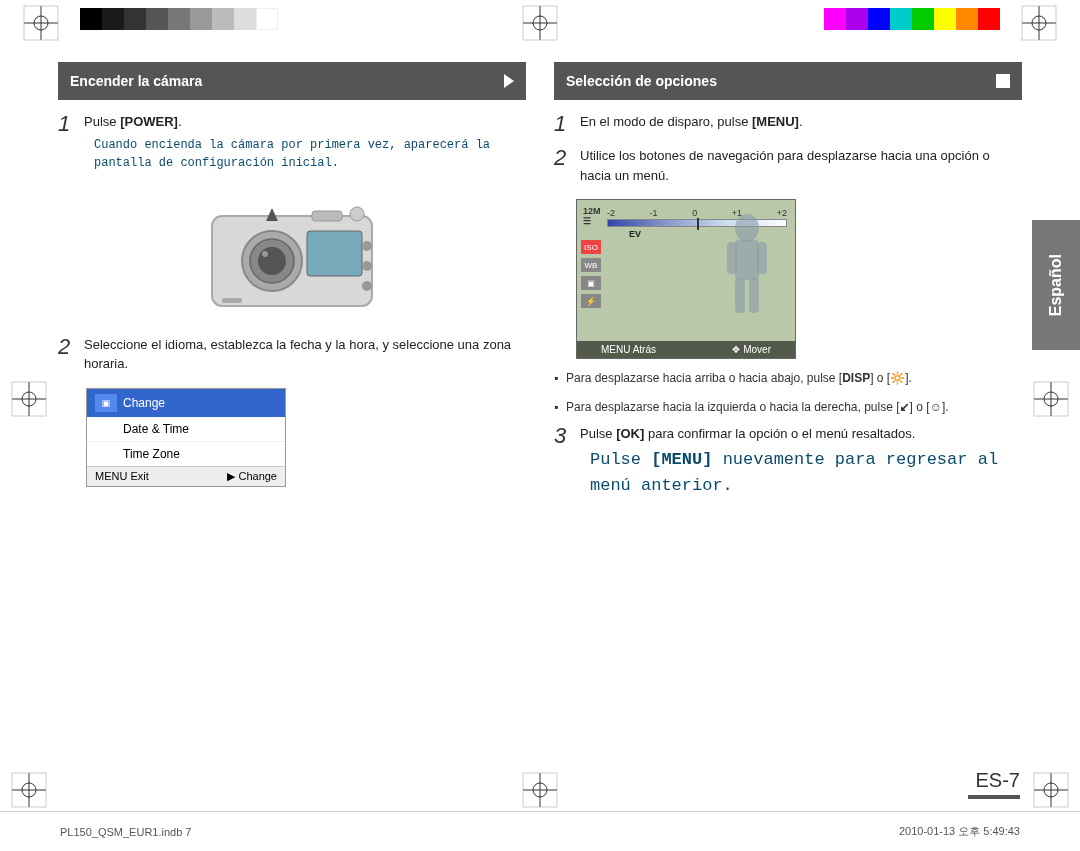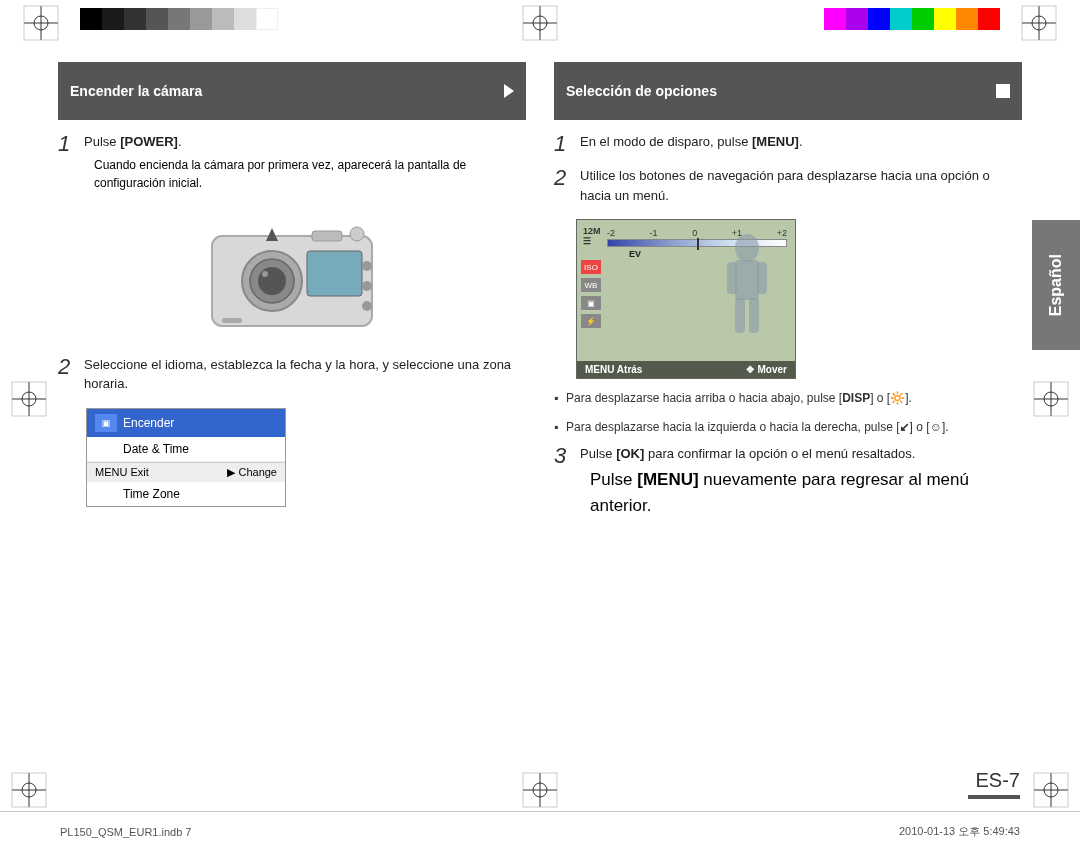--- a/index.html
+++ b/index.html
@@ -49,21 +49,21 @@
       flex: 1;
       position: relative;
     }
 
     
     .section-header {
       display: flex;
       align-items: center;
       background: #555;
       color: #fff;
-      padding: 21px 12px;
+      padding: 11px 12px;
       font-weight: bold;
       font-size: 14px;
       margin-bottom: 12px;
       justify-content: space-between;
     }
 
     .section-header .arrow-right {
       width: 0;
       height: 0;
       border-top: 7px solid transparent;
@@ -104,24 +104,25 @@
       line-height: 1.5;
       margin-bottom: 4px;
     }
 
     .step-content p strong, .step-content p b {
       font-weight: bold;
     }
 
     .step-content .sub-note {
       font-size: 12px;
-      color: #000000;
+      color: #0c4a6e;
       padding-left: 10px;
       margin-bottom: 4px;
       line-height: 1.5;
+      font-family: Liberation Mono, monospace;
     }
 
     
     .camera-img-container {
       text-align: center;
       margin: 10px 0 16px 0;
     }
 
     
     .bullet-note {
@@ -305,35 +306,35 @@
       <div class="step-content">
         <p>Seleccione el idioma, establezca la fecha y la hora, y seleccione una zona horaria.</p>
       </div>
     </div>
 
     <div style="margin-left:28px;margin-top:6px;">
       <div style="border:1px solid #999;width:200px;font-size:12px;background:#fff;">
 
         <div style="display:flex;align-items:center;padding:5px 8px;background:#3366cc;color:#fff;">
           <div style="width:22px;height:18px;background:#5588ee;display:flex;align-items:center;justify-content:center;margin-right:6px;font-size:9px;">▣</div>
-          <span>Encender</span>
+          <span>Change</span>
         </div>
 
 
         <div style="display:flex;align-items:center;padding:5px 8px;border-bottom:1px solid #eee;padding-left:36px;">
           <span>Date &amp; Time</span>
+        </div>
+
+        <div style="display:flex;align-items:center;padding:5px 8px;padding-left:36px;">
+          <span>Time Zone</span>
         </div>
 
         <div style="display:flex;justify-content:space-between;padding:3px 8px;background:#eee;font-size:11px;border-top:1px solid #ccc;">
           <span>MENU Exit</span>
           <span>▶ Change</span>
-        </div>
-
-        <div style="display:flex;align-items:center;padding:5px 8px;padding-left:36px;">
-          <span>Time Zone</span>
         </div>
       </div>
     </div>
 
   </div>
 
   <div class="col-right" style="flex:1;">
 
     <div class="section-header">
       <span>Selección de opciones</span>
@@ -387,21 +388,21 @@
           <svg width="60" height="130" viewBox="0 0 60 130">
             <ellipse cx="30" cy="18" rx="12" ry="14" fill="#8899aa" opacity="0.6"></ellipse>
             <rect x="18" y="30" width="24" height="40" rx="4" fill="#8899aa" opacity="0.6"></rect>
             <rect x="10" y="32" width="10" height="32" rx="4" fill="#8899aa" opacity="0.6"></rect>
             <rect x="40" y="32" width="10" height="32" rx="4" fill="#8899aa" opacity="0.6"></rect>
             <rect x="18" y="68" width="10" height="35" rx="4" fill="#8899aa" opacity="0.6"></rect>
             <rect x="32" y="68" width="10" height="35" rx="4" fill="#8899aa" opacity="0.6"></rect>
           </svg>
         </div>
 
-        <div style="position:absolute;bottom:0;left:0;right:0;background:rgba(0,0,0,0.55);color:#fff;font-size:10px;display:flex;justify-content:space-between;padding:3px 8px;font-weight:bold;">
+        <div style="position:absolute;bottom:0;left:0;right:0;background:rgba(0,0,0,0.55);color:#fff;font-size:10px;display:flex;justify-content:space-between;padding:3px 24px;">
           <span>MENU Atrás</span>
           <span>❖ Mover</span>
         </div>
       </div>
     </div>
 
     <div class="bullet-note" style="font-size:12px;color:#333;line-height:1.6;margin-bottom:10px;padding-left:12px;position:relative;">
       Para desplazarse hacia arriba o hacia abajo, pulse [<strong>DISP</strong>] o [<strong>🔆</strong>].
     </div>
 

